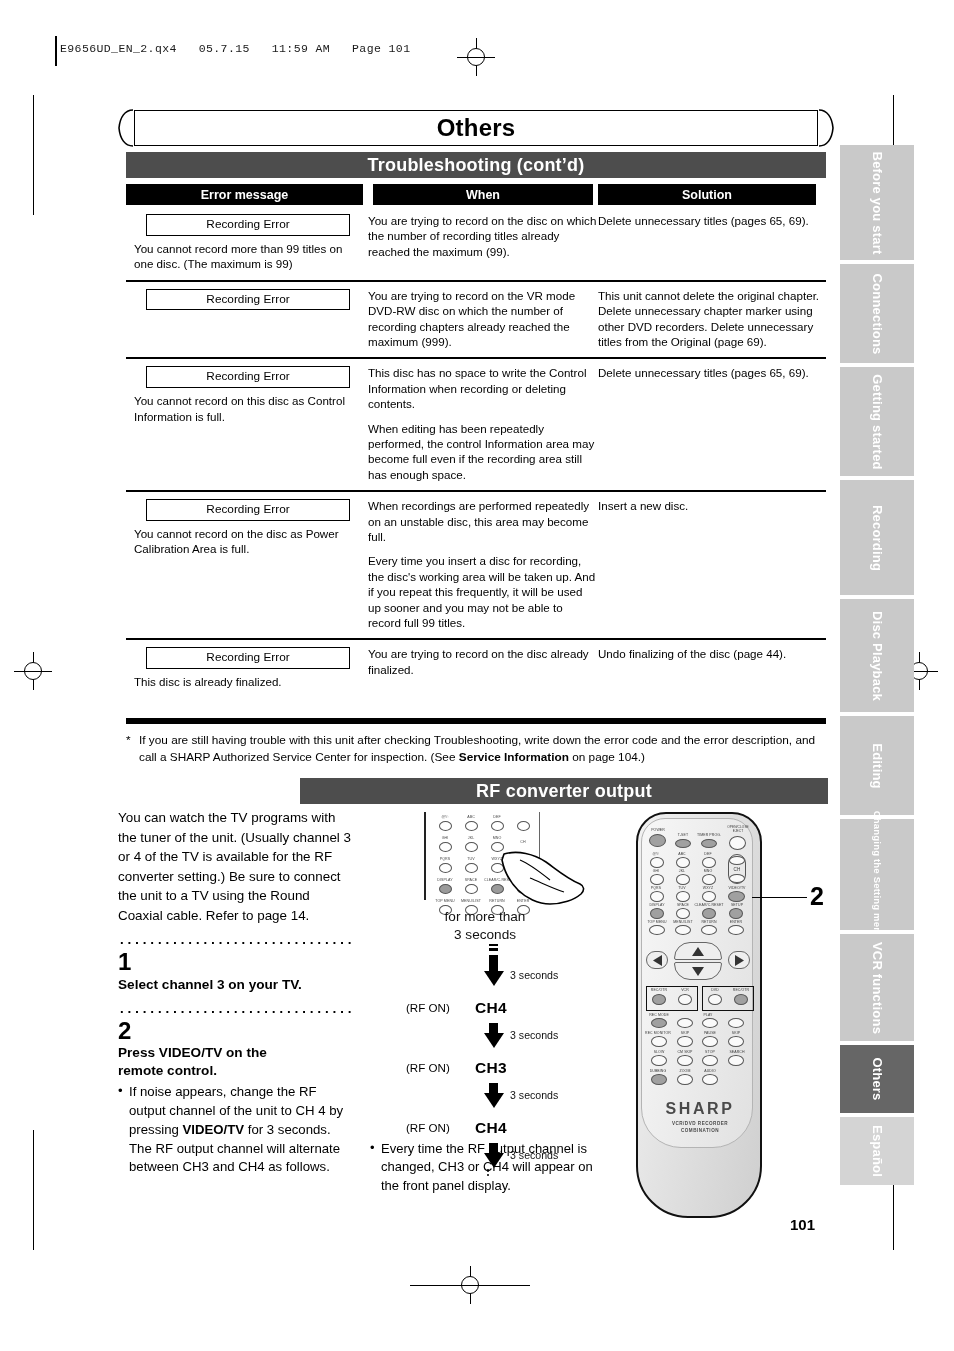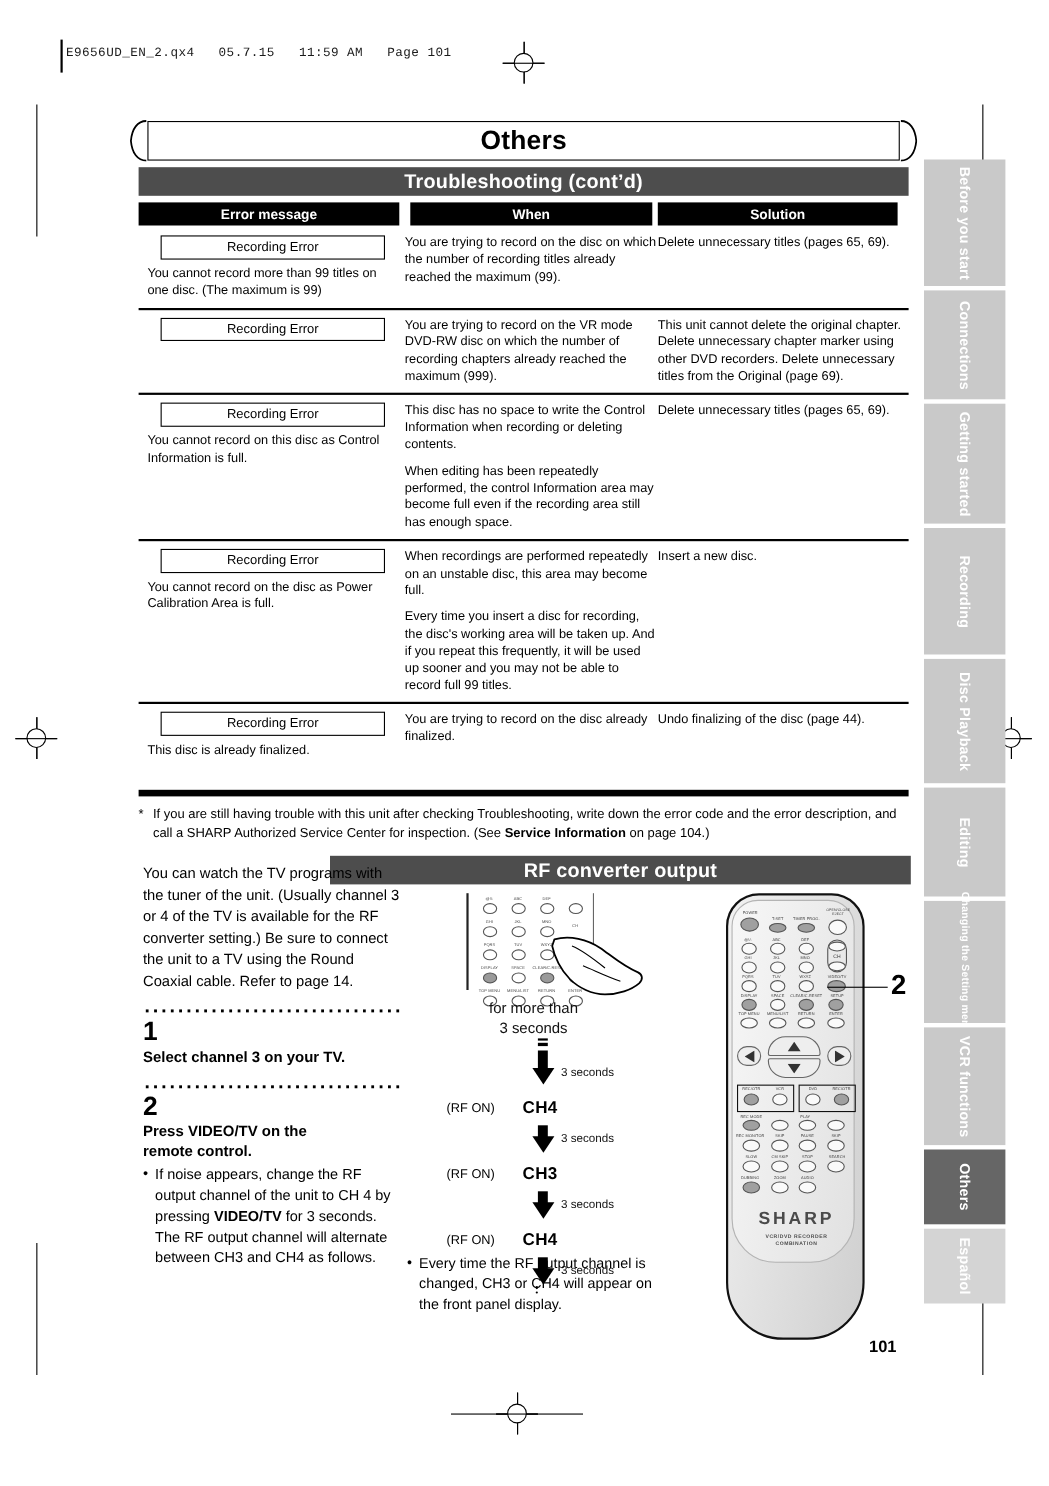--- a/index.html
+++ b/index.html
@@ -88,21 +88,21 @@
   
   .footnote {
     position:absolute; left:126px; top:732px; width:704px;
     font-size:11.8px; line-height:1.42;
   }
   .footnote .star { position:absolute; left:0; top:0; }
   .footnote .ftxt { padding-left:13px; }
   .footnote b { font-weight:bold; }
 
   
-  .rf-left { position:absolute; left:118px; top:784px; width:236px;margin-left:12px; }
+  .rf-left { position:absolute; left:118px; top:808px; width:236px; }
   .rf-intro { font-size:13.4px; line-height:1.46; }
   .dots {
     height:12px; margin:10px 0 2px 0;
     background-image:radial-gradient(circle, #000 1.3px, transparent 1.4px);
     background-size:7.6px 7.6px;
     background-position:0 4px;
     background-repeat:repeat-x;
   }
   .stepnum { font-size:24px; font-weight:bold; line-height:1.05; margin-bottom:1px; }
   .steptxt { font-size:13.6px; font-weight:bold; line-height:1.34; }
@@ -144,21 +144,21 @@
   .ch-line .chv  { position:absolute; left:95px; top:0; font-size:15.5px; font-weight:bold; letter-spacing:0.3px; }
   .vdots { position:absolute; left:108px; width:4px; text-align:center;
            font-size:13px; line-height:4px; letter-spacing:0; }
 
   .rf-note { position:absolute; left:370px; top:1140px; width:240px;
              font-size:13px; line-height:1.42; }
   .rf-note .bl { position:relative; padding-left:11px; }
   .rf-note .bl::before { content:"\2022"; position:absolute; left:0; top:-1px; }
 
   
-  .remote-wrap { position:absolute; left:660px; top:812px; width:128px; height:406px; }
+  .remote-wrap { position:absolute; left:636px; top:812px; width:128px; height:406px; }
   .remote-body {
     position:absolute; left:0; top:0; width:126px; height:406px;
     border:2.2px solid #111;
     border-radius:30px 30px 52px 52px;
     background:linear-gradient(100deg,#f2f2f2 0%,#e2e2e2 45%,#cfcfcf 100%);
   }
   .remote-inner {
     position:absolute; left:5px; top:6px; width:112px; height:330px;
     border:1px solid #b4b4b4; border-radius:24px 24px 40px 40px;
     background:linear-gradient(100deg,#f7f7f7,#e1e1e1);

